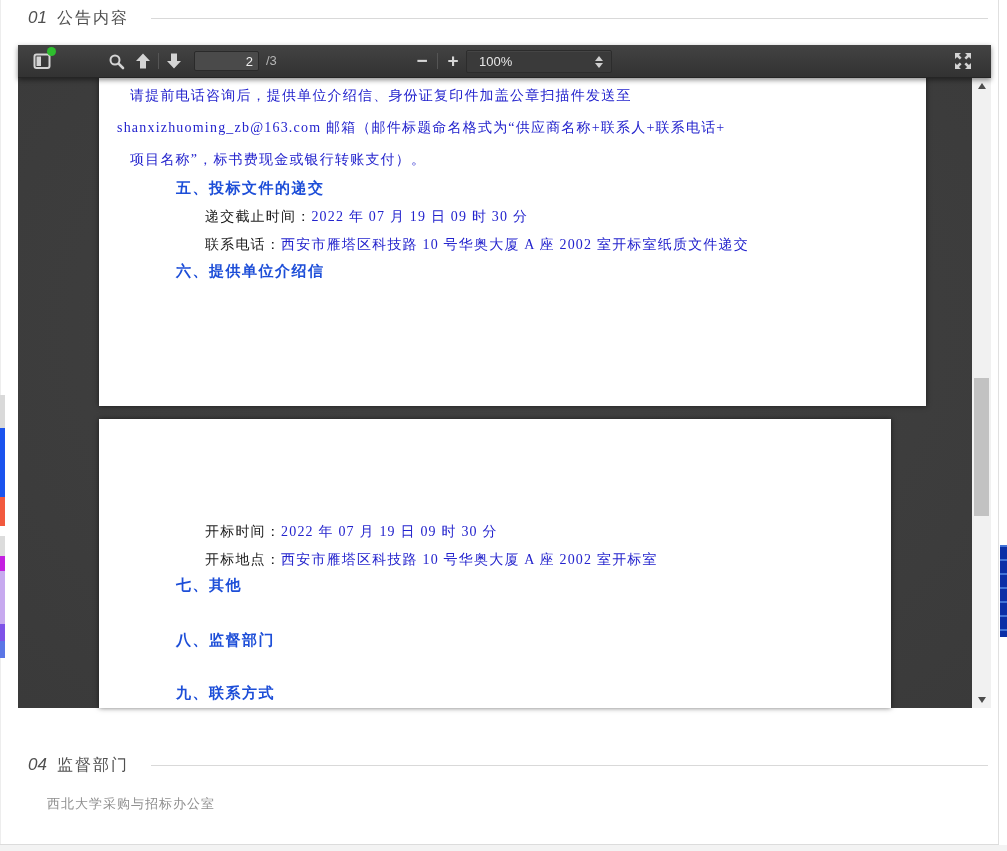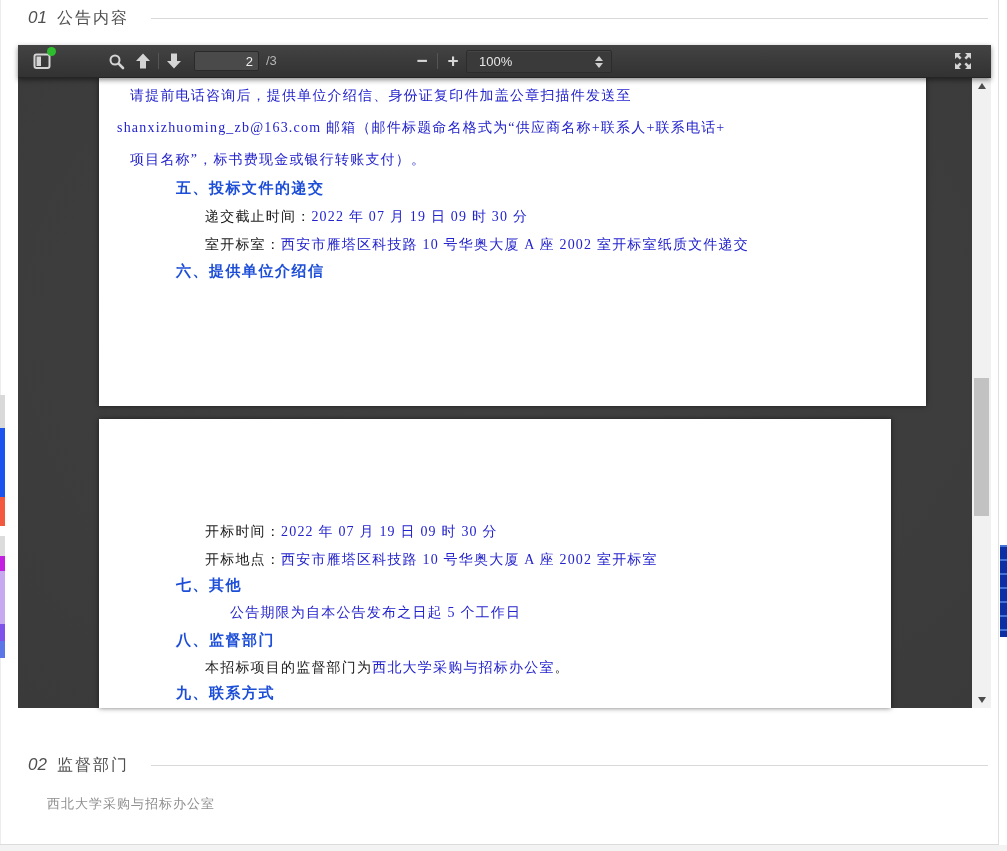--- a/index.html
+++ b/index.html
@@ -146,55 +146,51 @@
 
       <div class="pdfpage page1">
         <div class="doc-line blue" style="top:8px;left:31px;">请提前电话咨询后，提供单位介绍信、身份证复印件加盖公章扫描件发送至</div>
         <div class="doc-line blue" style="top:40px;left:18px;">shanxizhuoming_zb@163.com 邮箱（邮件标题命名格式为“供应商名称+联系人+联系电话+</div>
         <div class="doc-line blue" style="top:72px;left:31px;">项目名称”，标书费现金或银行转账支付）。</div>
         <div class="doc-line doc-h" style="top:100px;left:77px;">五、投标文件的递交</div>
         <div class="doc-line" style="top:129px;left:106px;">
           <span>递交截止时间：</span><span class="blue">2022 年 07 月 19 日 09 时 30 分</span>
         </div>
         <div class="doc-line" style="top:157px;left:106px;">
-          <span>室开标室：</span><span class="blue">西安市雁塔区科技路 10 号华奥大厦 A 座 2002 室开标室纸质文件递交</span>
+          <span>联系电话：</span><span class="blue">西安市雁塔区科技路 10 号华奥大厦 A 座 2002 室开标室纸质文件递交</span>
         </div>
         <div class="doc-line doc-h" style="top:183px;left:77px;">六、提供单位介绍信</div>
       </div>
 
       <div class="pdfpage page2">
         <div class="doc-line" style="top:103px;left:106px;">
           <span>开标时间：</span><span class="blue">2022 年 07 月 19 日 09 时 30 分</span>
         </div>
         <div class="doc-line" style="top:131px;left:106px;">
           <span>开标地点：</span><span class="blue">西安市雁塔区科技路 10 号华奥大厦 A 座 2002 室开标室</span>
         </div>
         <div class="doc-line doc-h" style="top:156px;left:77px;">七、其他</div>
-        <div class="doc-line blue" style="top:184px;left:131px;">公告期限为自本公告发布之日起 5 个工作日</div>
         <div class="doc-line doc-h" style="top:211px;left:77px;">八、监督部门</div>
-        <div class="doc-line" style="top:239px;left:106px;">
-          <span>本招标项目的监督部门为</span><span class="blue">西北大学采购与招标办公室</span><span>。</span>
-        </div>
         <div class="doc-line doc-h" style="top:264px;left:77px;">九、联系方式</div>
       </div>
 
       <div class="vscroll">
         <div class="vs-btn vs-up">
             <span class="vs-tri-up"></span>
           </div>
         <div class="vs-thumb"></div>
         <div class="vs-btn vs-down">
             <span class="vs-tri-down"></span>
           </div>
       </div>
     </div>
   </div>
 
   <div class="sec" style="top:753px;width:960px;">
-    <span class="sec-num">02</span>
+    <span class="sec-num">04</span>
     <span class="sec-title">监督部门</span>
     <div class="sec-rule" style="flex:1;"></div>
   </div>
   <div class="supervisor-text">西北大学采购与招标办公室</div>
 
   <div class="vline-left"></div>
   <div class="vline-right"></div>
   <div class="hline-bottom"></div>
   <div class="below-card"></div>
 

